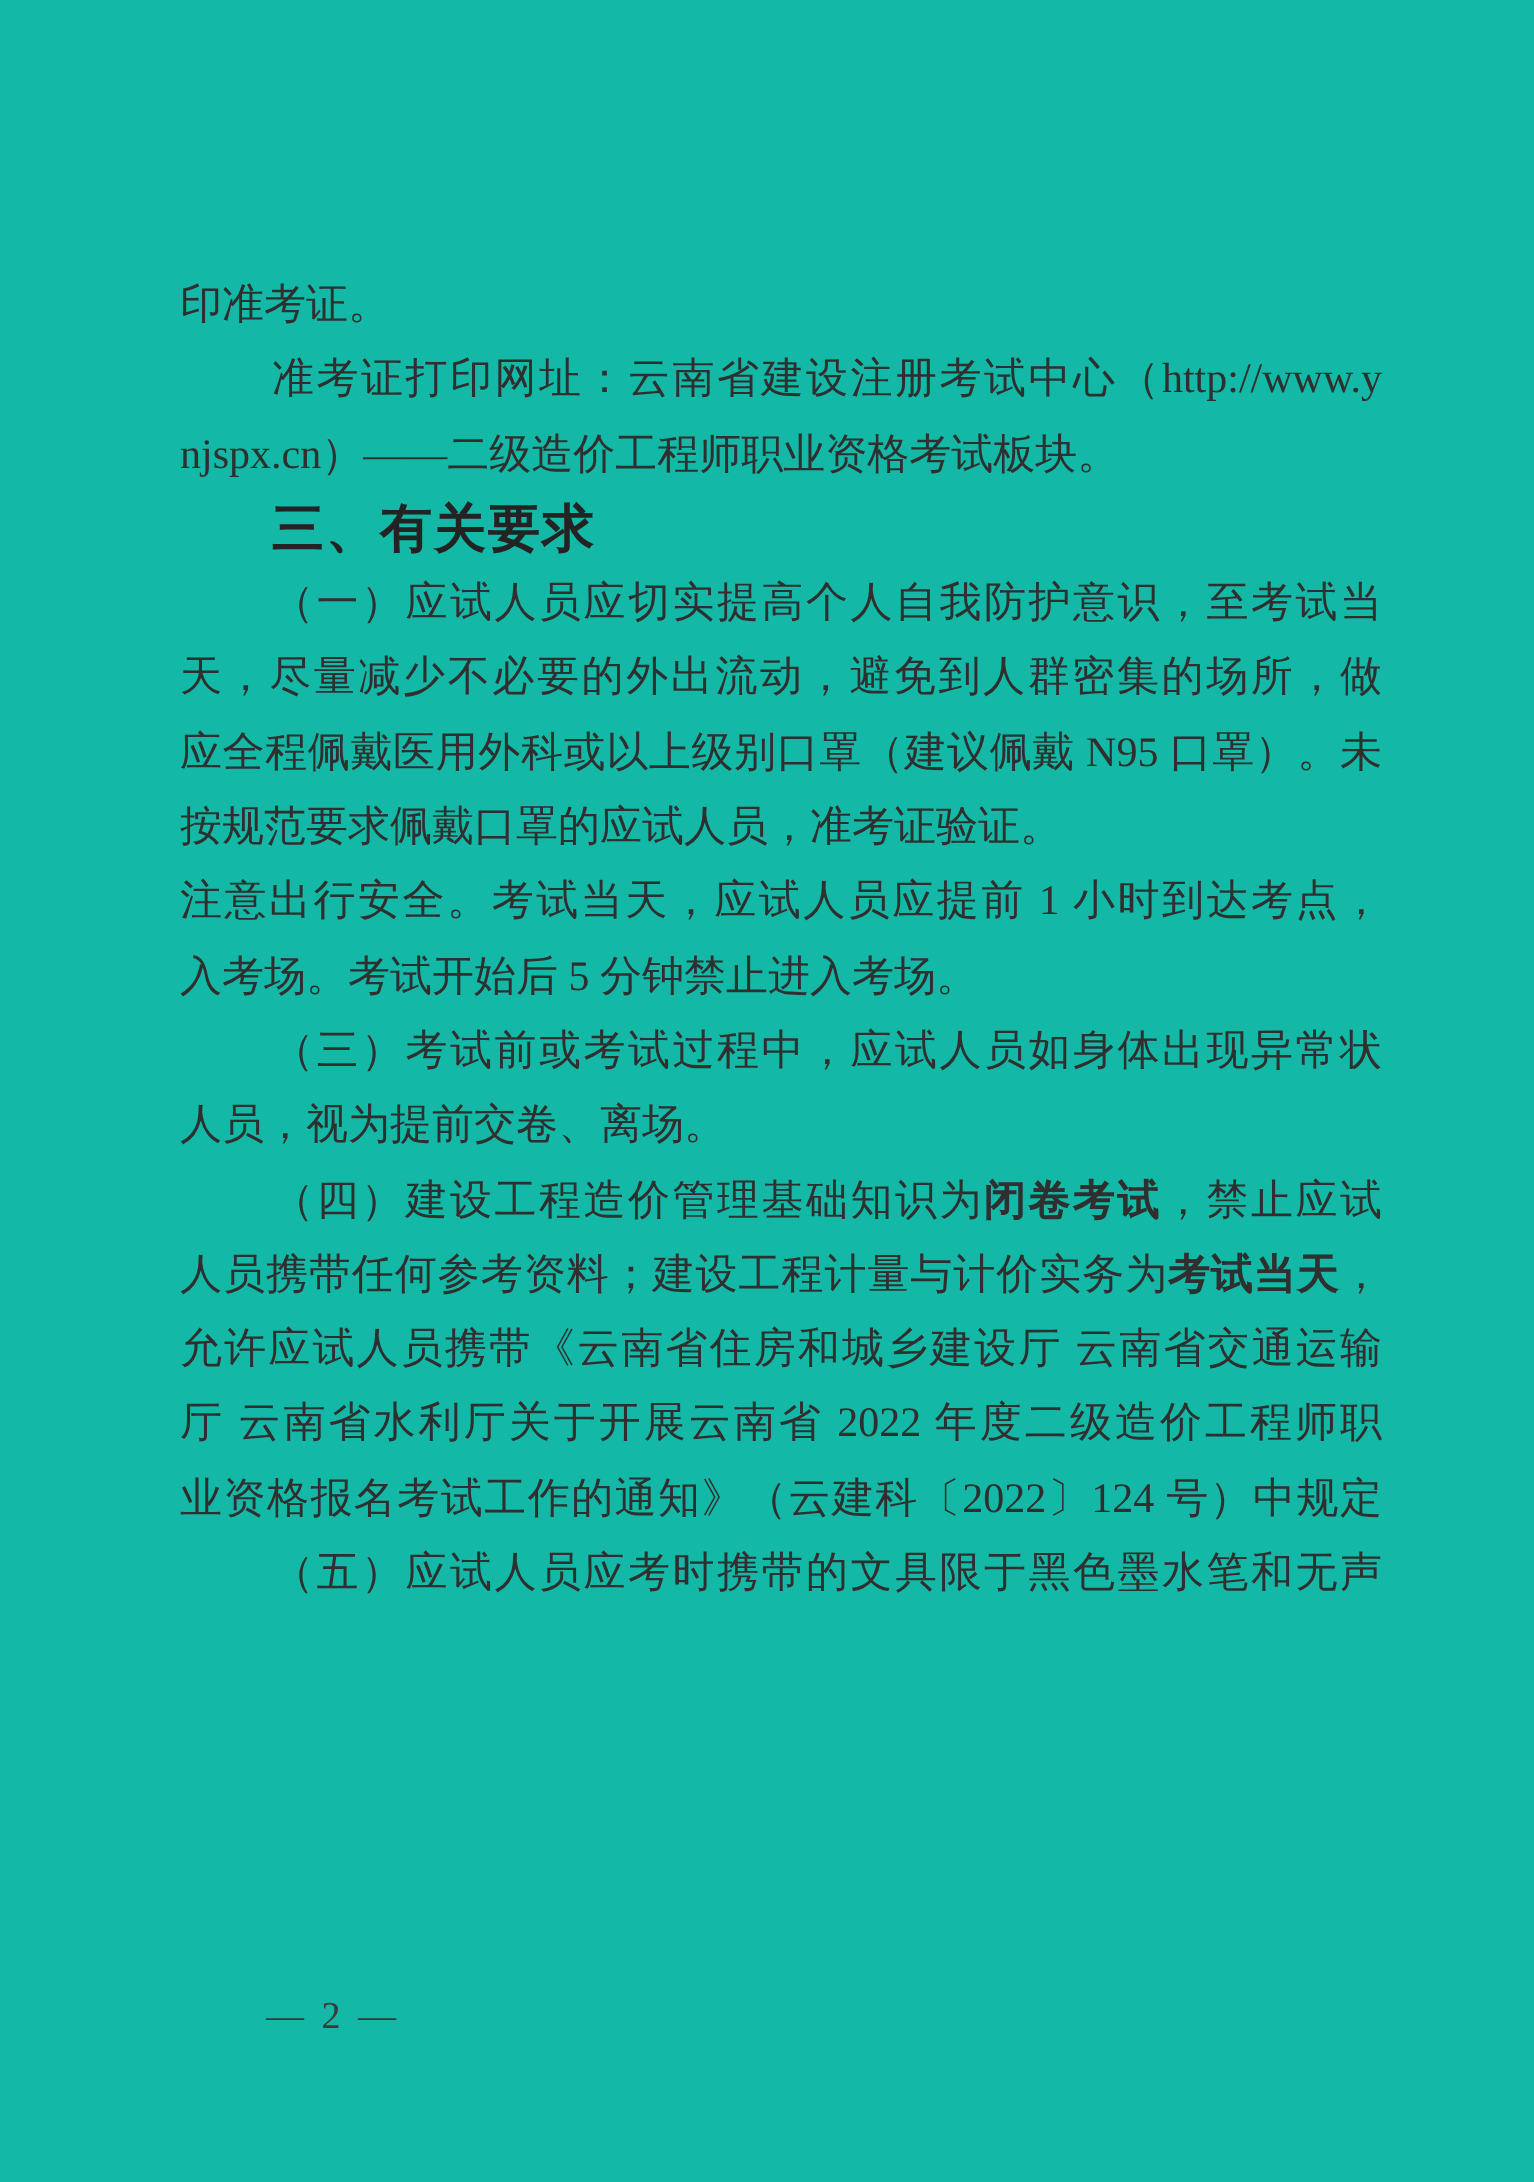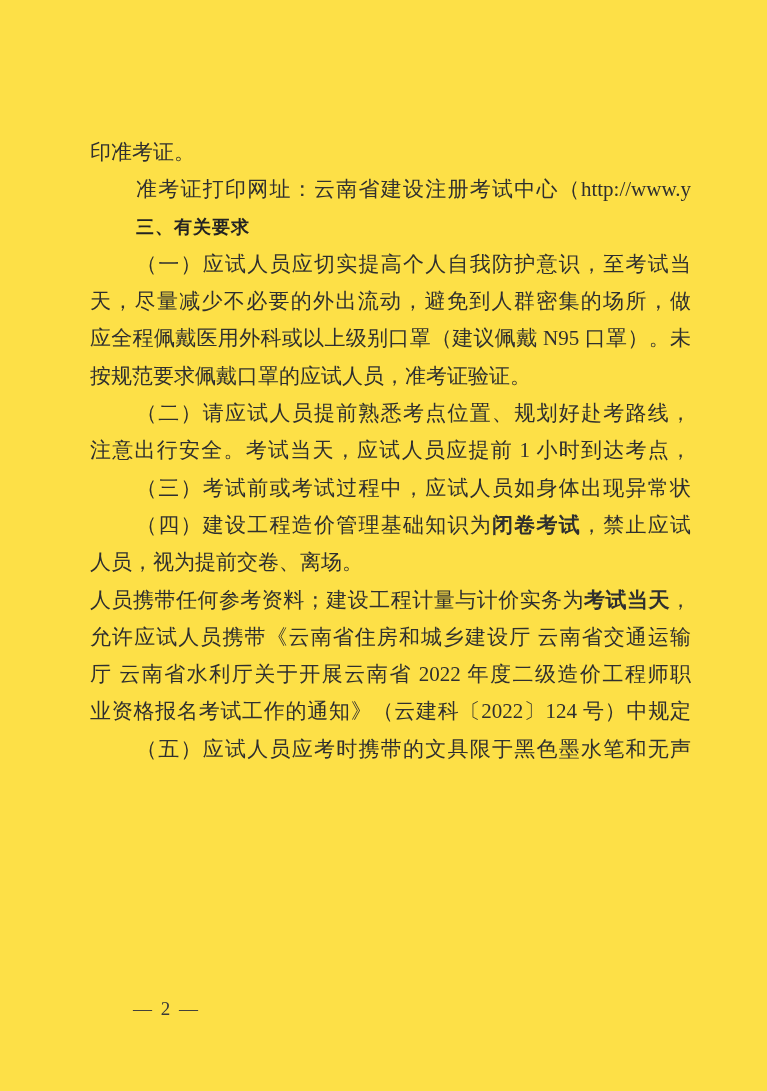--- a/index.html
+++ b/index.html
@@ -4,21 +4,21 @@
 <style>
   html, body {
     margin: 0;
     padding: 0;
     background: #ffffff;
   }
   .page {
     position: relative;
     width: 767px;
     height: 1091px;
-    background: #fde047;
+    background: #14b8a6;
     overflow: hidden;
     font-family: "Liberation Serif", "DejaVu Serif", serif;
   }
   .doc-body {
     position: absolute;
     left: 90px;
     top: 134px;
     width: 601px;
     color: #2f2f2f;
   }
@@ -35,21 +35,21 @@
     text-align: justify;
     text-align-last: justify;
     text-justify: inter-character;
   }
   .line .bold {
     font-weight: 700;
   }
   .line.heading {
     font-family: "Liberation Sans", "DejaVu Sans", sans-serif;
     font-weight: 700;
-    font-size: 18px;
+    font-size: 26px;
     color: #232323;
     letter-spacing: 1px;
   }
   .page-number {
     position: absolute;
     left: 133px;
     top: 993px;
     font-size: 19px;
     line-height: 32px;
     letter-spacing: 2px;
@@ -57,30 +57,31 @@
     font-family: "Liberation Serif", "DejaVu Serif", serif;
   }
 </style>
 </head>
 <body>
 
 <div class="page">
   <div class="doc-body">
       <div class="line"><span>印准考证。</span></div>
       <div class="line indent justify"><span>准考证打印网址：云南省建设注册考试中心（http://www.y</span></div>
+      <div class="line"><span>njspx.cn）——二级造价工程师职业资格考试板块。</span></div>
       <div class="line indent heading"><span class="bold">三、有关要求</span></div>
       <div class="line indent justify"><span>（一）应试人员应切实提高个人自我防护意识，至考试当</span></div>
       <div class="line justify"><span>天，尽量减少不必要的外出流动，避免到人群密集的场所，做</span></div>
       <div class="line justify"><span>应全程佩戴医用外科或以上级别口罩（建议佩戴 N95 口罩）。未</span></div>
       <div class="line"><span>按规范要求佩戴口罩的应试人员，准考证验证。</span></div>
-      <div class="line indent justify"><span>（二）请应试人员提前熟悉考点位置、规划好赴考路线，</span></div>
       <div class="line justify"><span>注意出行安全。考试当天，应试人员应提前 1 小时到达考点，</span></div>
+      <div class="line"><span>入考场。考试开始后 5 分钟禁止进入考场。</span></div>
       <div class="line indent justify"><span>（三）考试前或考试过程中，应试人员如身体出现异常状</span></div>
+      <div class="line"><span>人员，视为提前交卷、离场。</span></div>
       <div class="line indent justify"><span>（四）建设工程造价管理基础知识为</span><span class="bold">闭卷考试</span><span>，禁止应试</span></div>
-      <div class="line"><span>人员，视为提前交卷、离场。</span></div>
       <div class="line justify"><span>人员携带任何参考资料；建设工程计量与计价实务为</span><span class="bold">考试当天</span><span>，</span></div>
       <div class="line justify"><span>允许应试人员携带《云南省住房和城乡建设厅 云南省交通运输</span></div>
       <div class="line justify"><span>厅 云南省水利厅关于开展云南省 2022 年度二级造价工程师职</span></div>
       <div class="line justify"><span>业资格报名考试工作的通知》（云建科〔2022〕124 号）中规定</span></div>
       <div class="line indent justify"><span>（五）应试人员应考时携带的文具限于黑色墨水笔和无声</span></div>
     </div>
   <div class="page-number">— 2 —</div>
 </div>
 
 </body></html>

